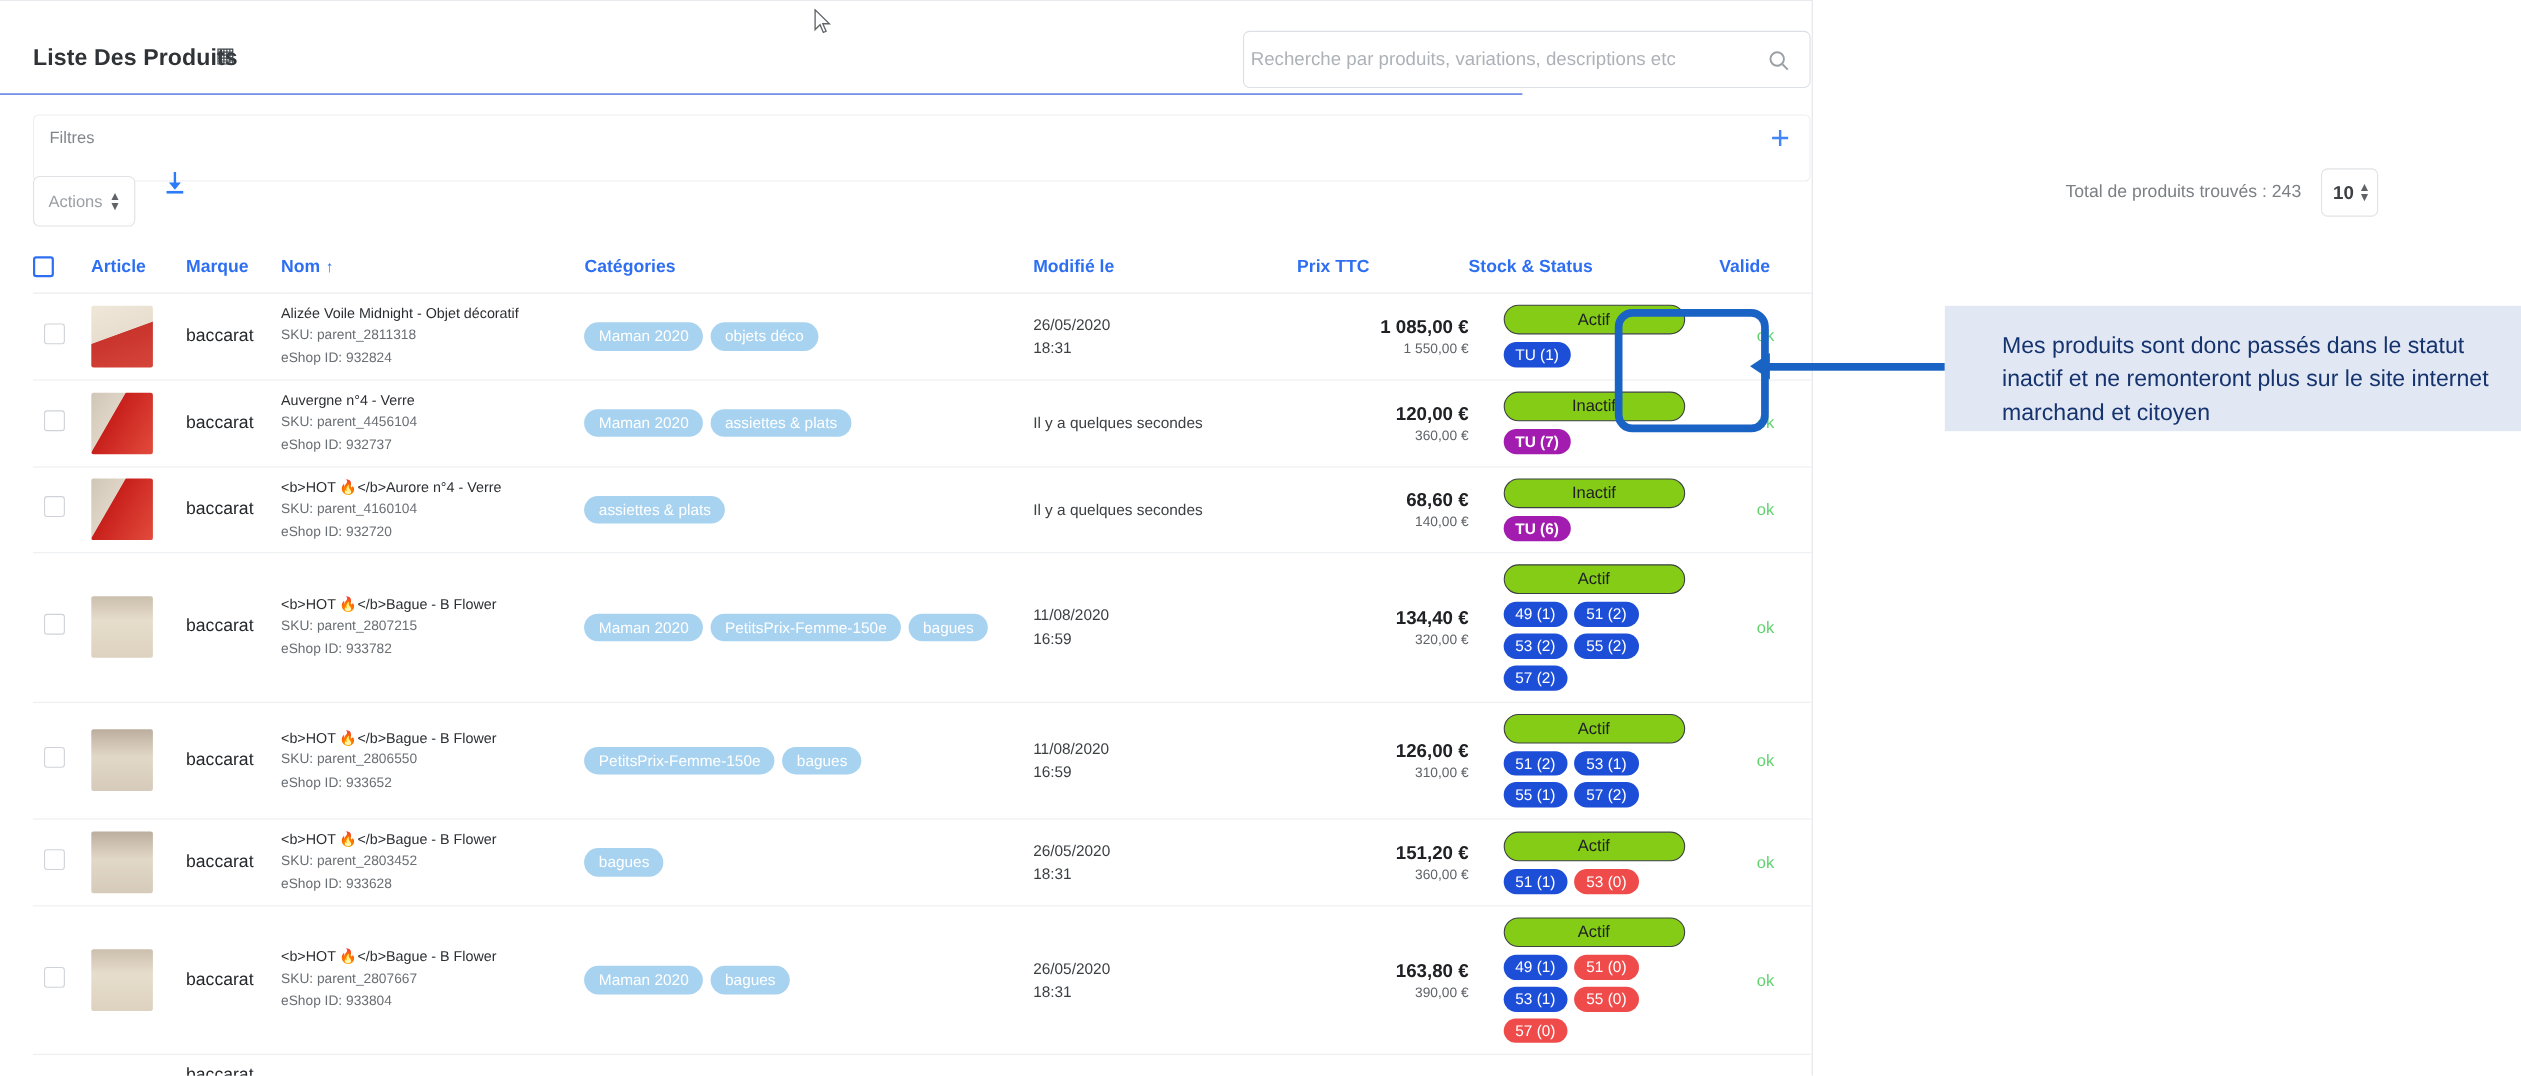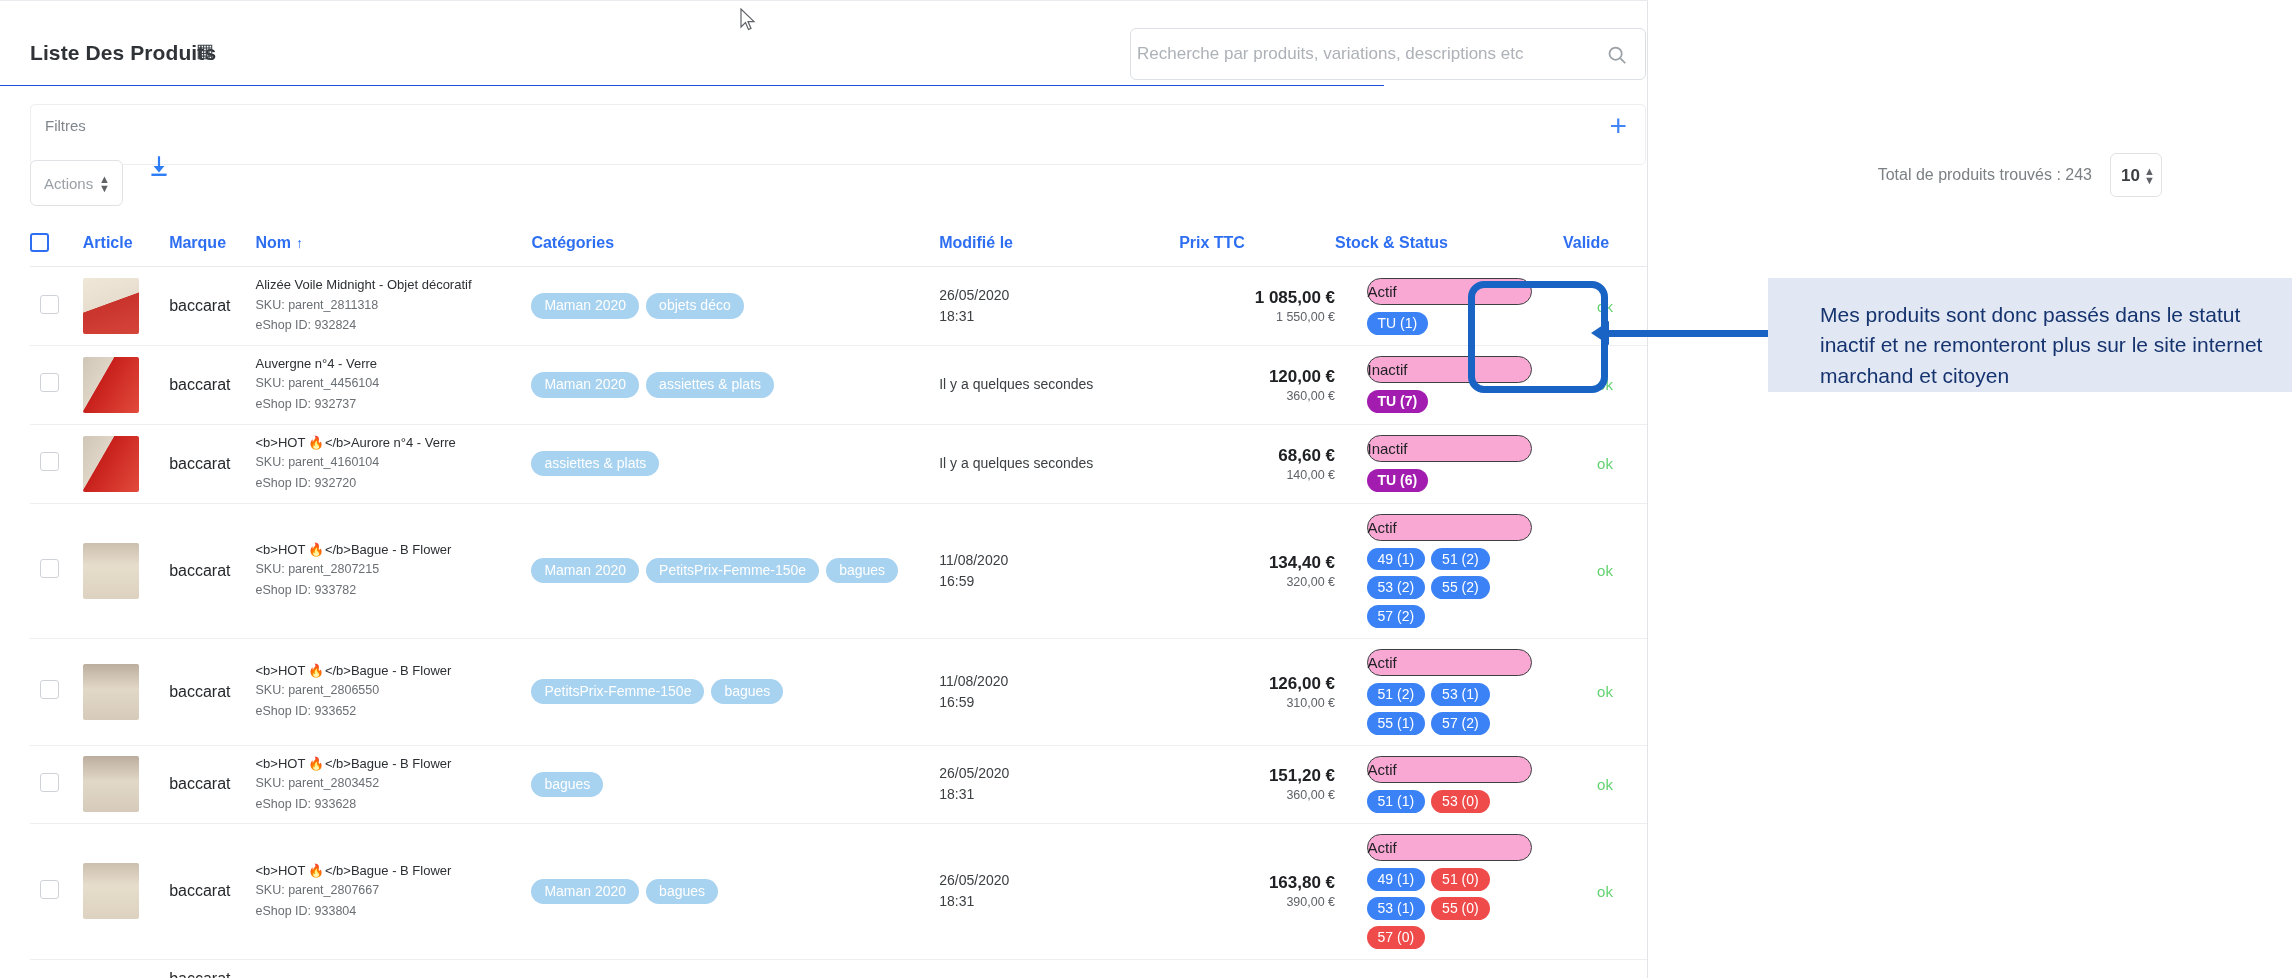--- a/index.html
+++ b/index.html
@@ -146,29 +146,29 @@
     padding: 5px 13px; font-size: 14px; white-space: nowrap; line-height: 1.1;
   }
 
   .mod-date { font-size: 14px; color: #3c4043; line-height: 1.5; }
   .price-main { font-size: 17px; font-weight: bold; color: #202124; text-align: right; }
   .price-sub { font-size: 12.5px; color: #5f6368; text-align: right; margin-top: 2px; }
 
   .status-pill {
     display: block; width: 165px; height: 27px; line-height: 25px;
     border: 1.5px solid #3c4043; border-radius: 14px;
-    font-size: 15px; color: #202124; background: #f9a8d4;
+    text-align: center; font-size: 15px; color: #202124; background: #84cc16;
     margin: 0 auto 7px auto; cursor: pointer;
   }
   .stock-badges { display: flex; flex-wrap: wrap; gap: 6px; width: 165px; margin: 0 auto; }
   .badge {
     border-radius: 12px; padding: 3px 11px; font-size: 14px; color: #fff;
     line-height: 1.2; white-space: nowrap;
   }
-  .badge.orange { background: #3b82f6; }
+  .badge.orange { background: #1d4ed8; }
   .badge.green  { background: #a21caf; font-weight: bold; }
   .badge.red    { background: #f04b4b; }
   .valide-ok { font-size: 15px; color: #62d26f; text-align: center; }
 
   
   .annot-box {
     position: absolute; left: 1468px; top: 281px;
     width: 140px; height: 112px;
     border: 7px solid #1963c4; border-radius: 16px;
     pointer-events: none;

